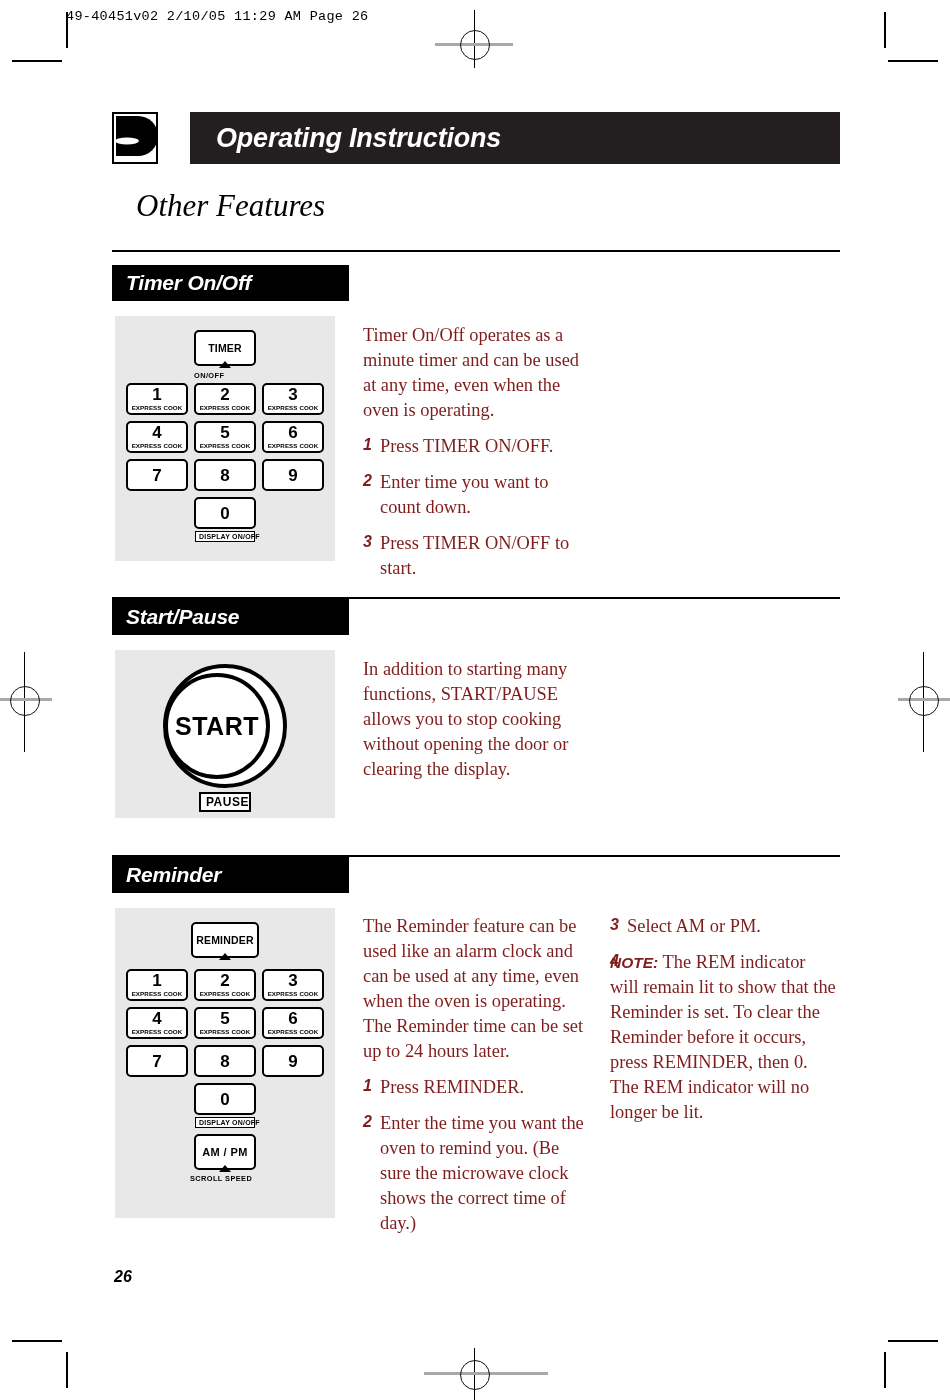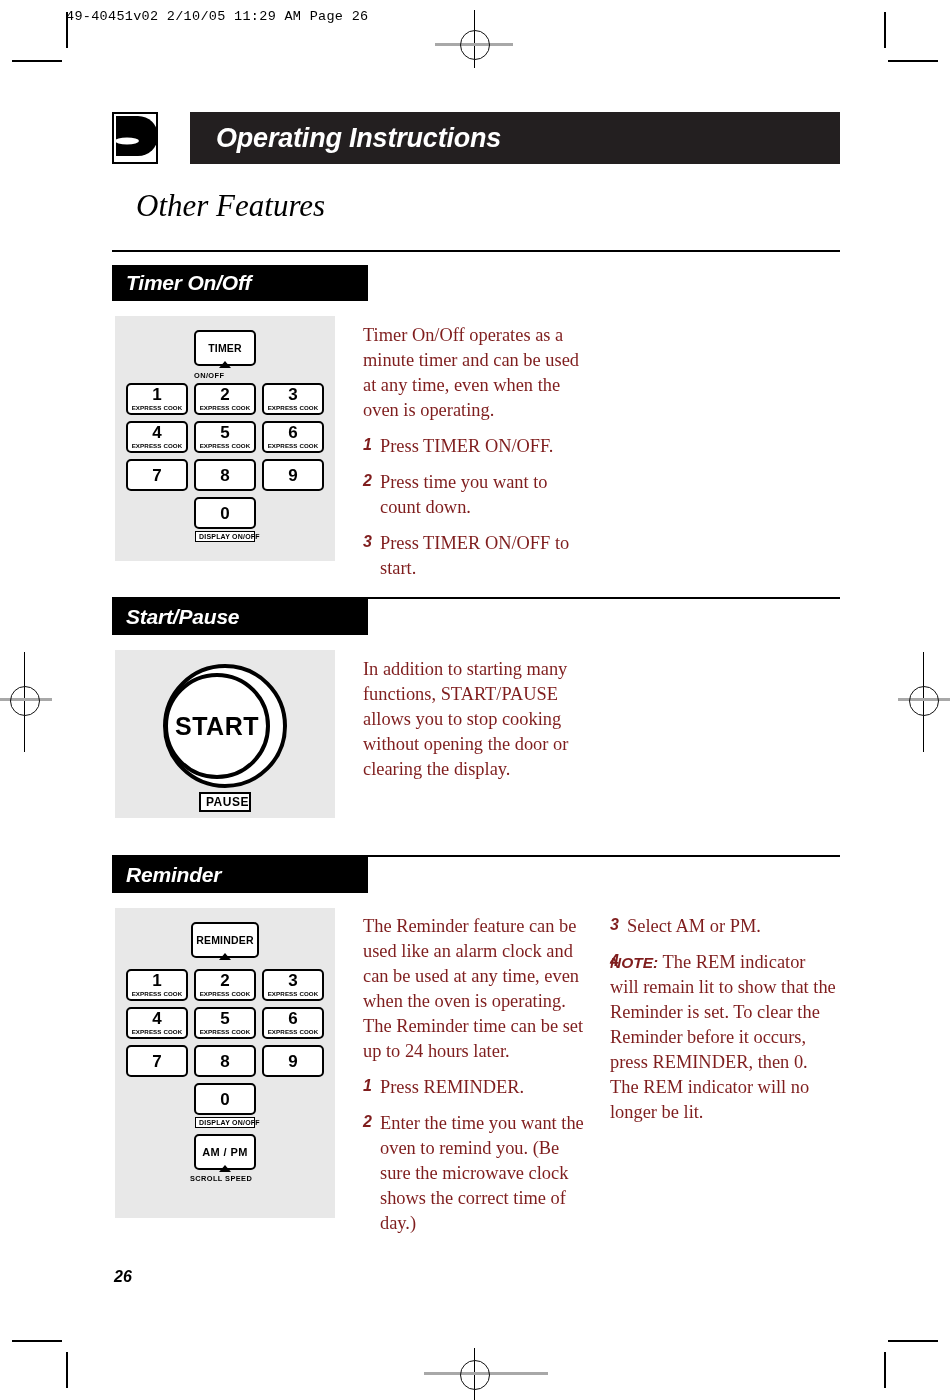--- a/index.html
+++ b/index.html
@@ -99,21 +99,20 @@
     background: #000;
   }
 
   
   .section-tab {
     position: absolute;
     left: 112px;
     width: 237px;
     height: 36px;
     background: #000;
-    padding-left: 19px;
   }
   .section-tab span {
     position: absolute;
     left: 14px; top: 50%;
     transform: translateY(-50%);
     color: #fff;
     font-family: "Liberation Sans", sans-serif;
     font-weight: bold;
     font-style: italic;
     font-size: 21px;
@@ -389,21 +388,21 @@
   </div>
 
   <div class="col" style="left:363px; top:311px; width:222px;">
     <p>Timer On/Off operates as a minute timer and can be used at any time, even when the oven is operating.</p>
     <div class="step">
       <span class="num">1</span>
       <span>Press TIMER ON/OFF.</span>
     </div>
     <div class="step">
       <span class="num">2</span>
-      <span>Press time you want to count down.</span>
+      <span>Enter time you want to count down.</span>
     </div>
     <div class="step">
       <span class="num">3</span>
       <span>Press TIMER ON/OFF to start.</span>
     </div>
   </div>
 
 
   <div class="section-rule" style="top:597px;"></div>
   <div class="section-tab" style="top:599px;">

